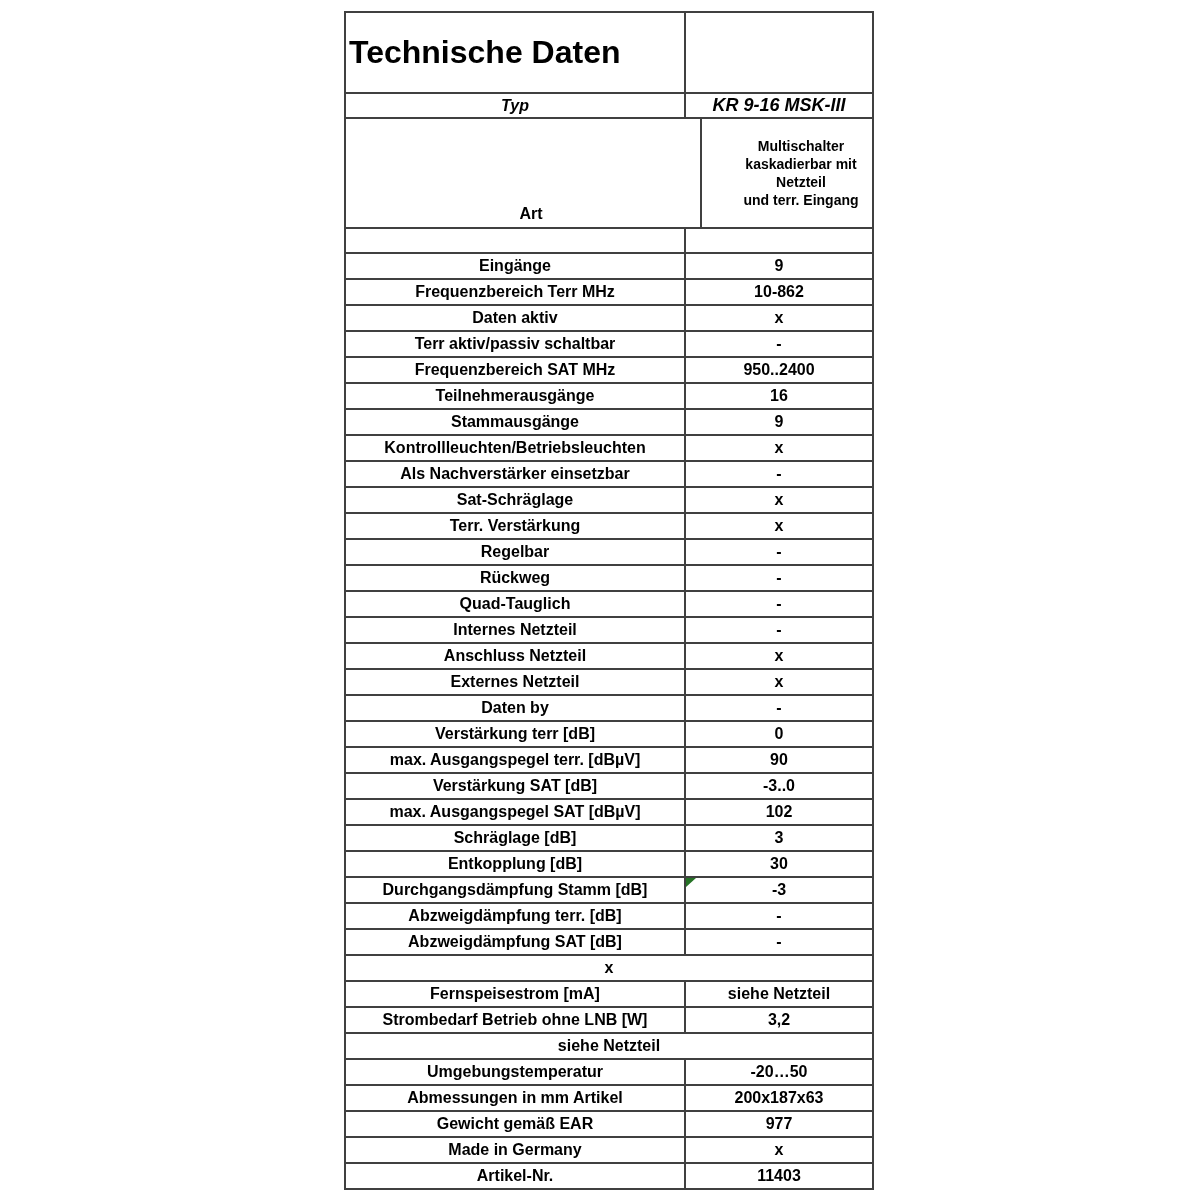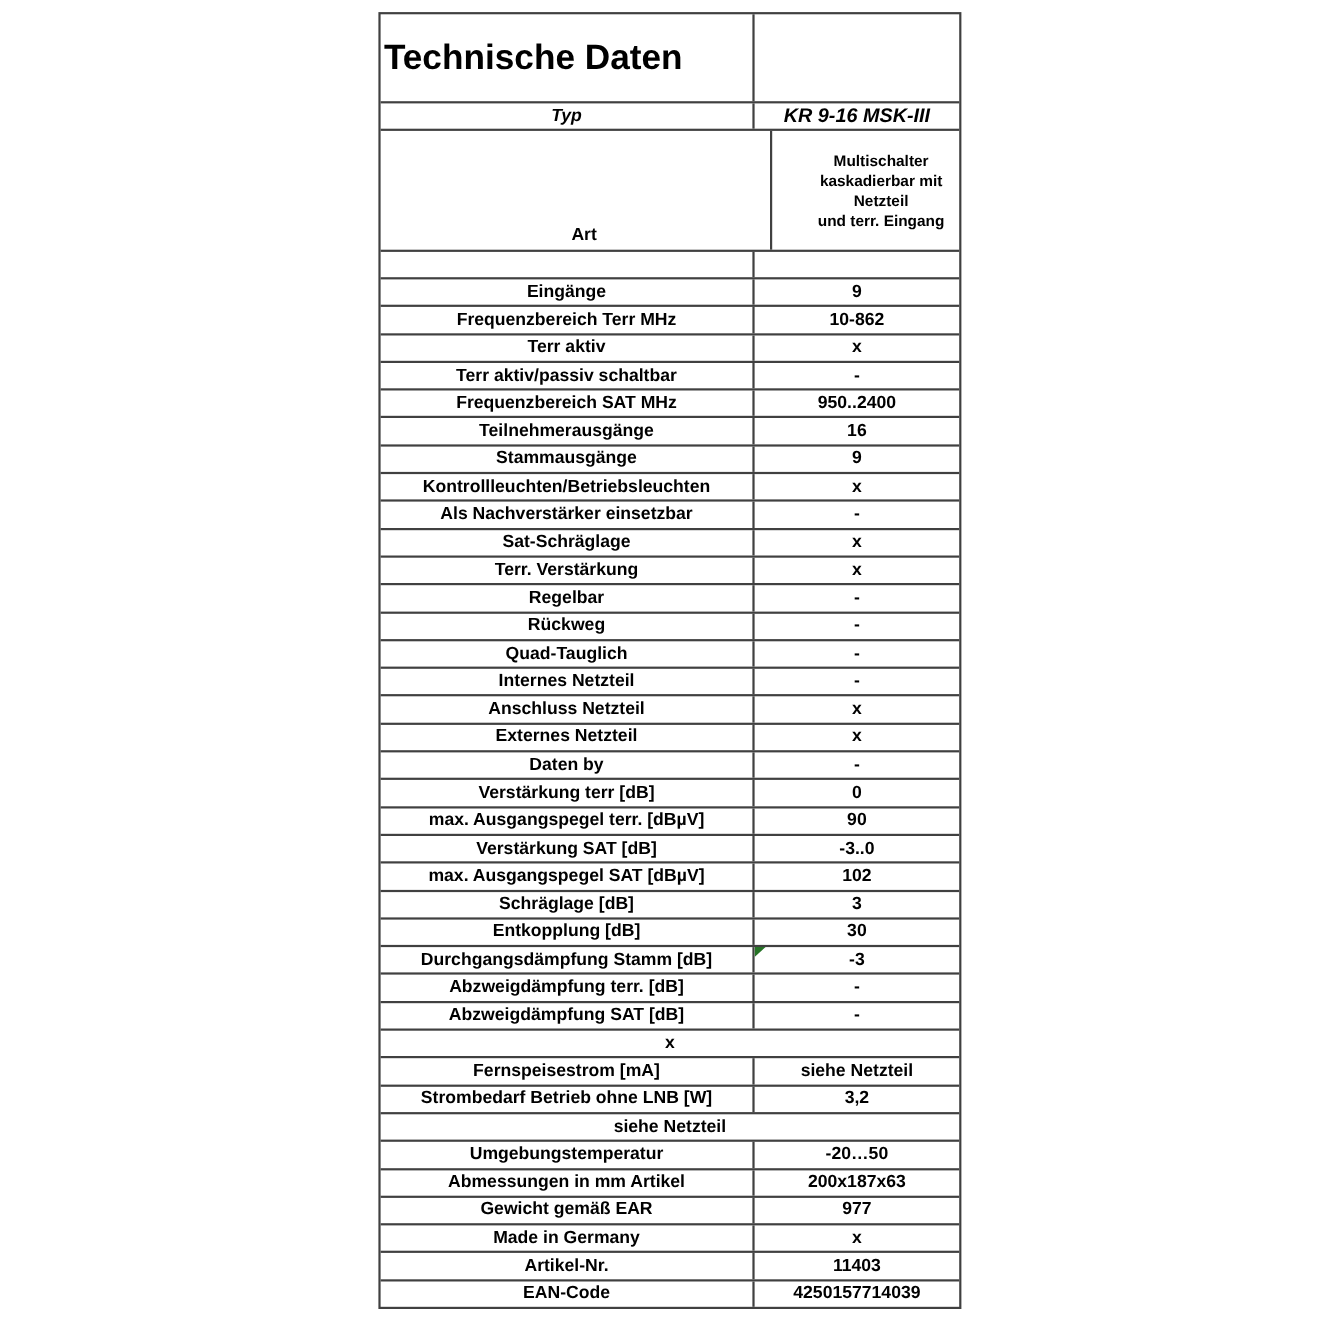--- a/index.html
+++ b/index.html
@@ -116,21 +116,21 @@
         <span class="value-text">9</span>
       </div>
     </div>
     <div class="row data-row">
       <div class="cell label-cell">Frequenzbereich Terr MHz</div>
       <div class="cell value-cell">
         <span class="value-text">10-862</span>
       </div>
     </div>
     <div class="row data-row">
-      <div class="cell label-cell">Terr aktiv</div>
+      <div class="cell label-cell">Daten aktiv</div>
       <div class="cell value-cell">
         <span class="value-text">x</span>
       </div>
     </div>
     <div class="row data-row">
       <div class="cell label-cell">Terr aktiv/passiv schaltbar</div>
       <div class="cell value-cell">
         <span class="value-text">-</span>
       </div>
     </div>
@@ -318,19 +318,13 @@
       <div class="cell value-cell">
         <span class="value-text">x</span>
       </div>
     </div>
     <div class="row data-row">
       <div class="cell label-cell">Artikel-Nr.</div>
       <div class="cell value-cell">
         <span class="value-text">11403</span>
       </div>
     </div>
-    <div class="row data-row">
-      <div class="cell label-cell">EAN-Code</div>
-      <div class="cell value-cell">
-        <span class="value-text">4250157714039</span>
-      </div>
-    </div>
   </div>
 
 </body></html>

